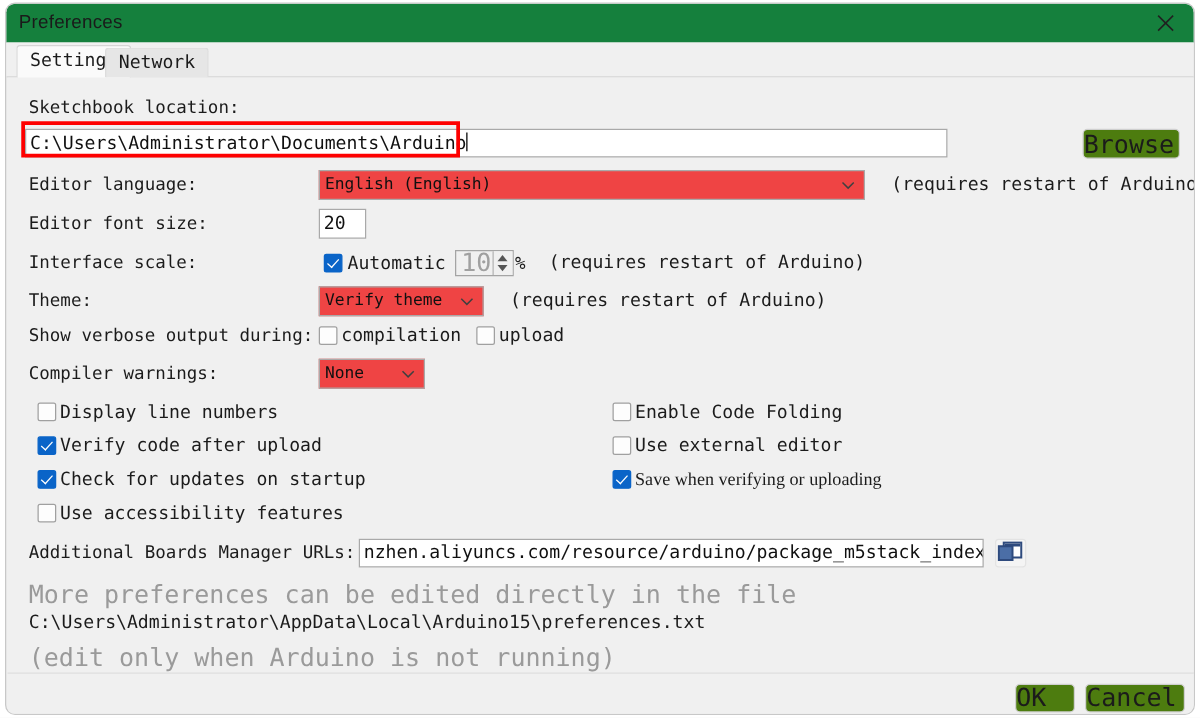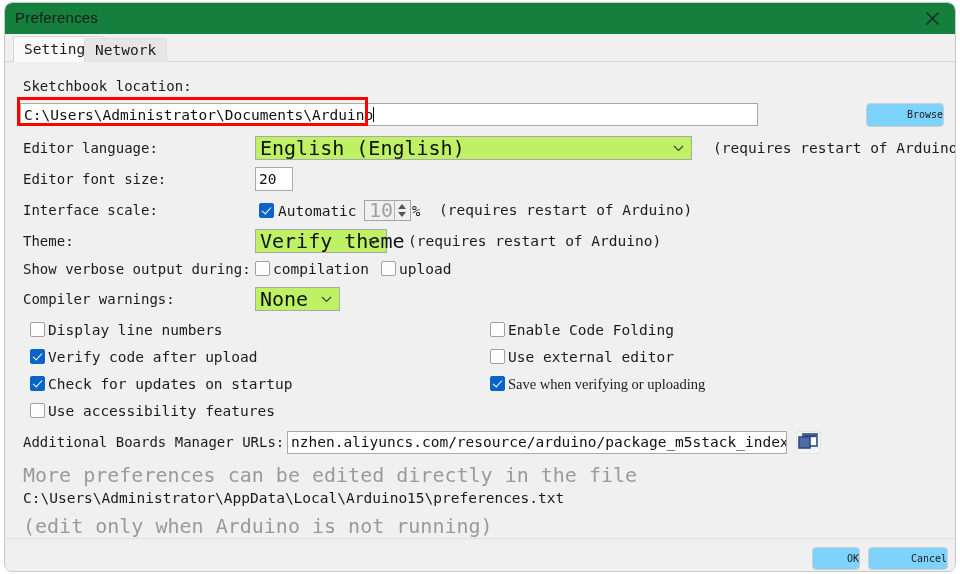--- a/index.html
+++ b/index.html
@@ -150,37 +150,37 @@
     display: inline-block;
     width: 1px;
     height: 15px;
     background: #000;
     vertical-align: -2px;
     margin-left: 0px;
   }
 
   .btn {
     position: absolute;
-    background: #7dd3fc;
+    background: #4d7c0f;
     border: 1px solid #cfcfcf;
     border-radius: 4px;
     box-sizing: border-box;
     font-family: "DejaVu Sans Mono", monospace;
-    font-size: 10px;
-    color: #1b1b1b;
-    text-align: right;
+    font-size: 20px;
+    color: #1b1b1b;
+    text-align: left;
     cursor: pointer;
   }
 
   .combo {
     position: absolute;
-    background: #bef264;
+    background: #ef4444;
     border: 1px solid #a9a9a9;
     box-sizing: border-box;
-    font-size: 20px;
+    font-size: 13px;
     color: #101010;
     cursor: pointer;
   }
   .combo .cval {
     position: absolute;
     left: 4px;
     top: 0;
     line-height: inherit;
     white-space: nowrap;
   }

